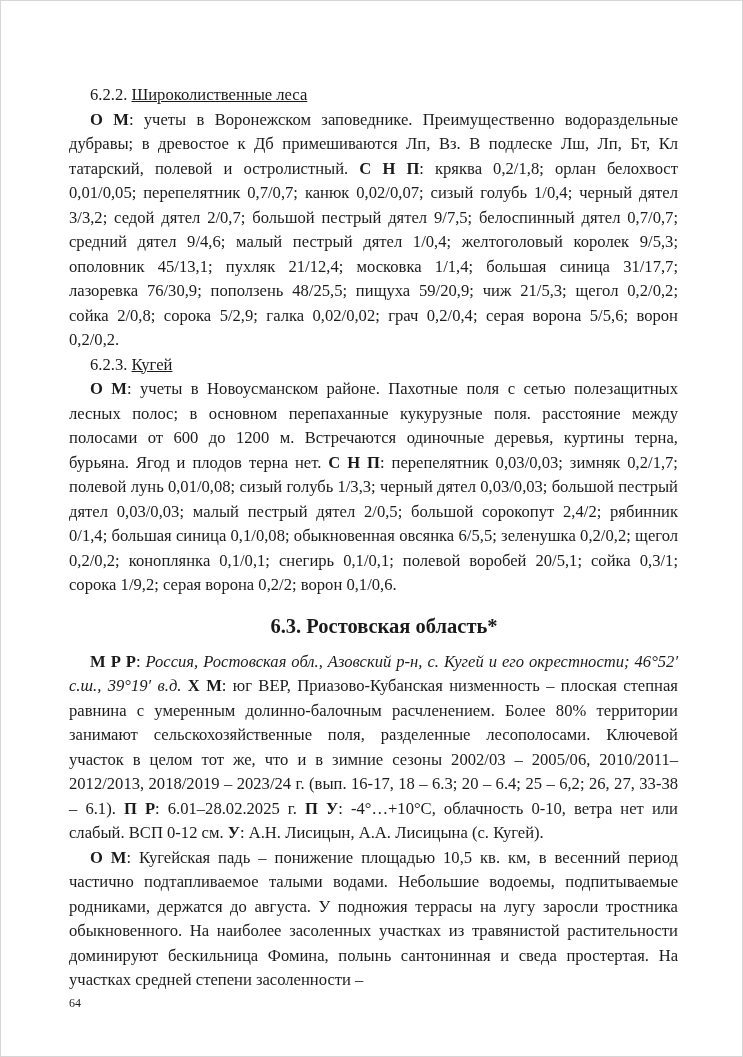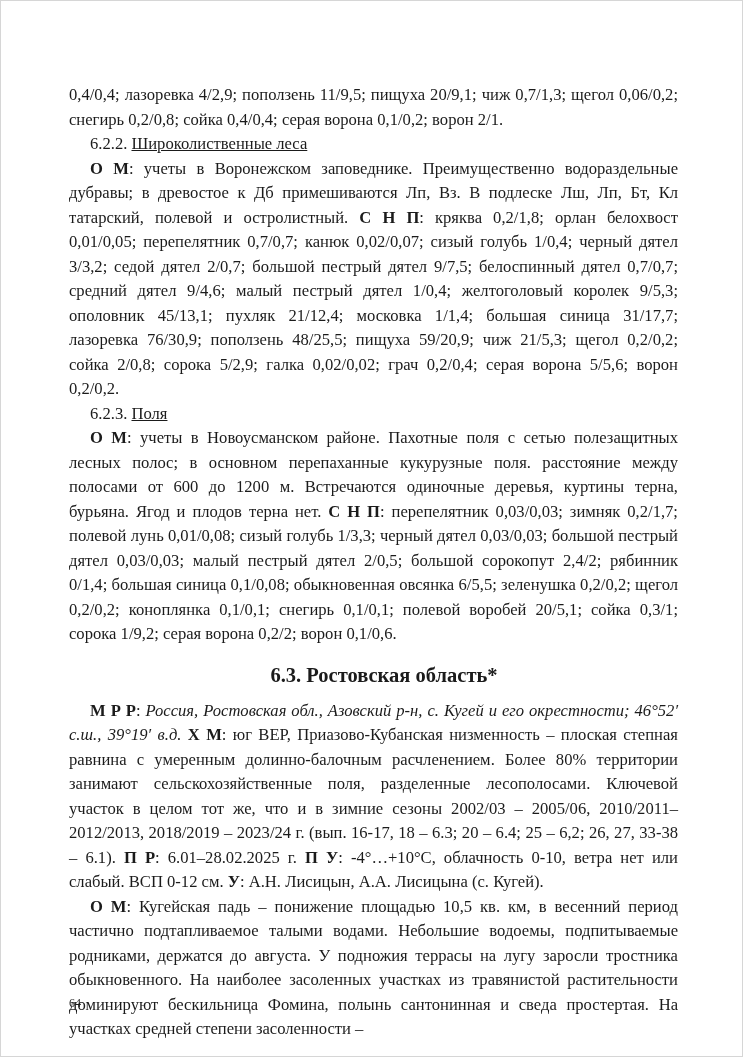--- a/index.html
+++ b/index.html
@@ -44,27 +44,26 @@
     font-size:12px;
     line-height:24.5px;
   }
 </style>
 </head>
 <body>
 
 <div class="page">
   <div class="content">
 
-    <p class="para noindent"><span>0,4/0,4; лазоревка 4/2,9; поползень 11/9,5; пищуха 20/9,1; чиж 0,7/1,3; щегол 0,06/0,2; снегирь 0,2/0,8; сойка 0,4/0,4; серая ворона 0,1/0,2; ворон 2/1.</span></p>
 
     <p class="para"><span>6.2.2. </span><span class="u">Широколиственные леса</span></p>
 
     <p class="para"><span class="b">О М</span><span>: учеты в Воронежском заповеднике. Преимущественно водораздельные дубравы; в древостое к Дб примешиваются Лп, Вз. В подлеске Лш, Лп, Бт, Кл татарский, полевой и остролистный. </span><span class="b">С Н П</span><span>: кряква 0,2/1,8; орлан белохвост 0,01/0,05; перепелятник 0,7/0,7; канюк 0,02/0,07; сизый голубь 1/0,4; черный дятел 3/3,2; седой дятел 2/0,7; большой пестрый дятел 9/7,5; белоспинный дятел 0,7/0,7; средний дятел 9/4,6; малый пестрый дятел 1/0,4; желтоголовый королек 9/5,3; ополовник 45/13,1; пухляк 21/12,4; московка 1/1,4; большая синица 31/17,7; лазоревка 76/30,9; поползень 48/25,5; пищуха 59/20,9; чиж 21/5,3; щегол 0,2/0,2; сойка 2/0,8; сорока 5/2,9; галка 0,02/0,02; грач 0,2/0,4; серая ворона 5/5,6; ворон 0,2/0,2.</span></p>
 
-    <p class="para"><span>6.2.3. </span><span class="u">Поля</span></p>
+    <p class="para"><span>6.2.3. </span><span class="u">Кугей</span></p>
 
     <p class="para"><span class="b">О М</span><span>: учеты в Новоусманском районе. Пахотные поля с сетью полезащитных лесных полос; в основном перепаханные кукурузные поля. расстояние между полосами от 600 до 1200 м. Встречаются одиночные деревья, куртины терна, бурьяна. Ягод и плодов терна нет. </span><span class="b">С Н П</span><span>: перепелятник 0,03/0,03; зимняк 0,2/1,7; полевой лунь 0,01/0,08; сизый голубь 1/3,3; черный дятел 0,03/0,03; большой пестрый дятел 0,03/0,03; малый пестрый дятел 2/0,5; большой сорокопут 2,4/2; рябинник 0/1,4; большая синица 0,1/0,08; обыкновенная овсянка 6/5,5; зеленушка 0,2/0,2; щегол 0,2/0,2; коноплянка 0,1/0,1; снегирь 0,1/0,1; полевой воробей 20/5,1; сойка 0,3/1; сорока 1/9,2; серая ворона 0,2/2; ворон 0,1/0,6.</span></p>
 
     <p class="title63">6.3. Ростовская область*</p>
 
     <p class="para"><span class="b">М Р Р</span><span>: </span><span class="i">Россия, Ростовская обл., Азовский р-н, с. Кугей и его окрестности; 46°52′ с.ш., 39°19′ в.д. </span><span class="b">Х М</span><span>: юг ВЕР, Приазово-Кубанская низменность – плоская степная равнина с умеренным долинно-балочным расчленением. Более 80% территории занимают сельскохозяйственные поля, разделенные лесополосами. Ключевой участок в целом тот же, что и в зимние сезоны 2002/03 – 2005/06, 2010/2011– 2012/2013, 2018/2019 – 2023/24 г. (вып. 16-17, 18 – 6.3; 20 – 6.4; 25 – 6,2; 26, 27, 33-38 – 6.1). </span><span class="b">П Р</span><span>: 6.01–28.02.2025 г. </span><span class="b">П У</span><span>: -4°…+10°С, облачность 0-10, ветра нет или слабый. ВСП 0-12 см. </span><span class="b">У</span><span>: А.Н. Лисицын, А.А. Лисицына (с. Кугей).</span></p>
 
 
     <p class="para"><span class="b">О М</span><span>: Кугейская падь – понижение площадью 10,5 кв. км, в весенний период частично подтапливаемое талыми водами. Небольшие водоемы, подпитываемые родниками, держатся до августа. У подножия террасы на лугу заросли тростника обыкновенного. На наиболее засоленных участках из травянистой растительности доминируют бескильница Фомина, полынь сантонинная и сведа простертая. На участках средней степени засоленности –</span></p>
 

